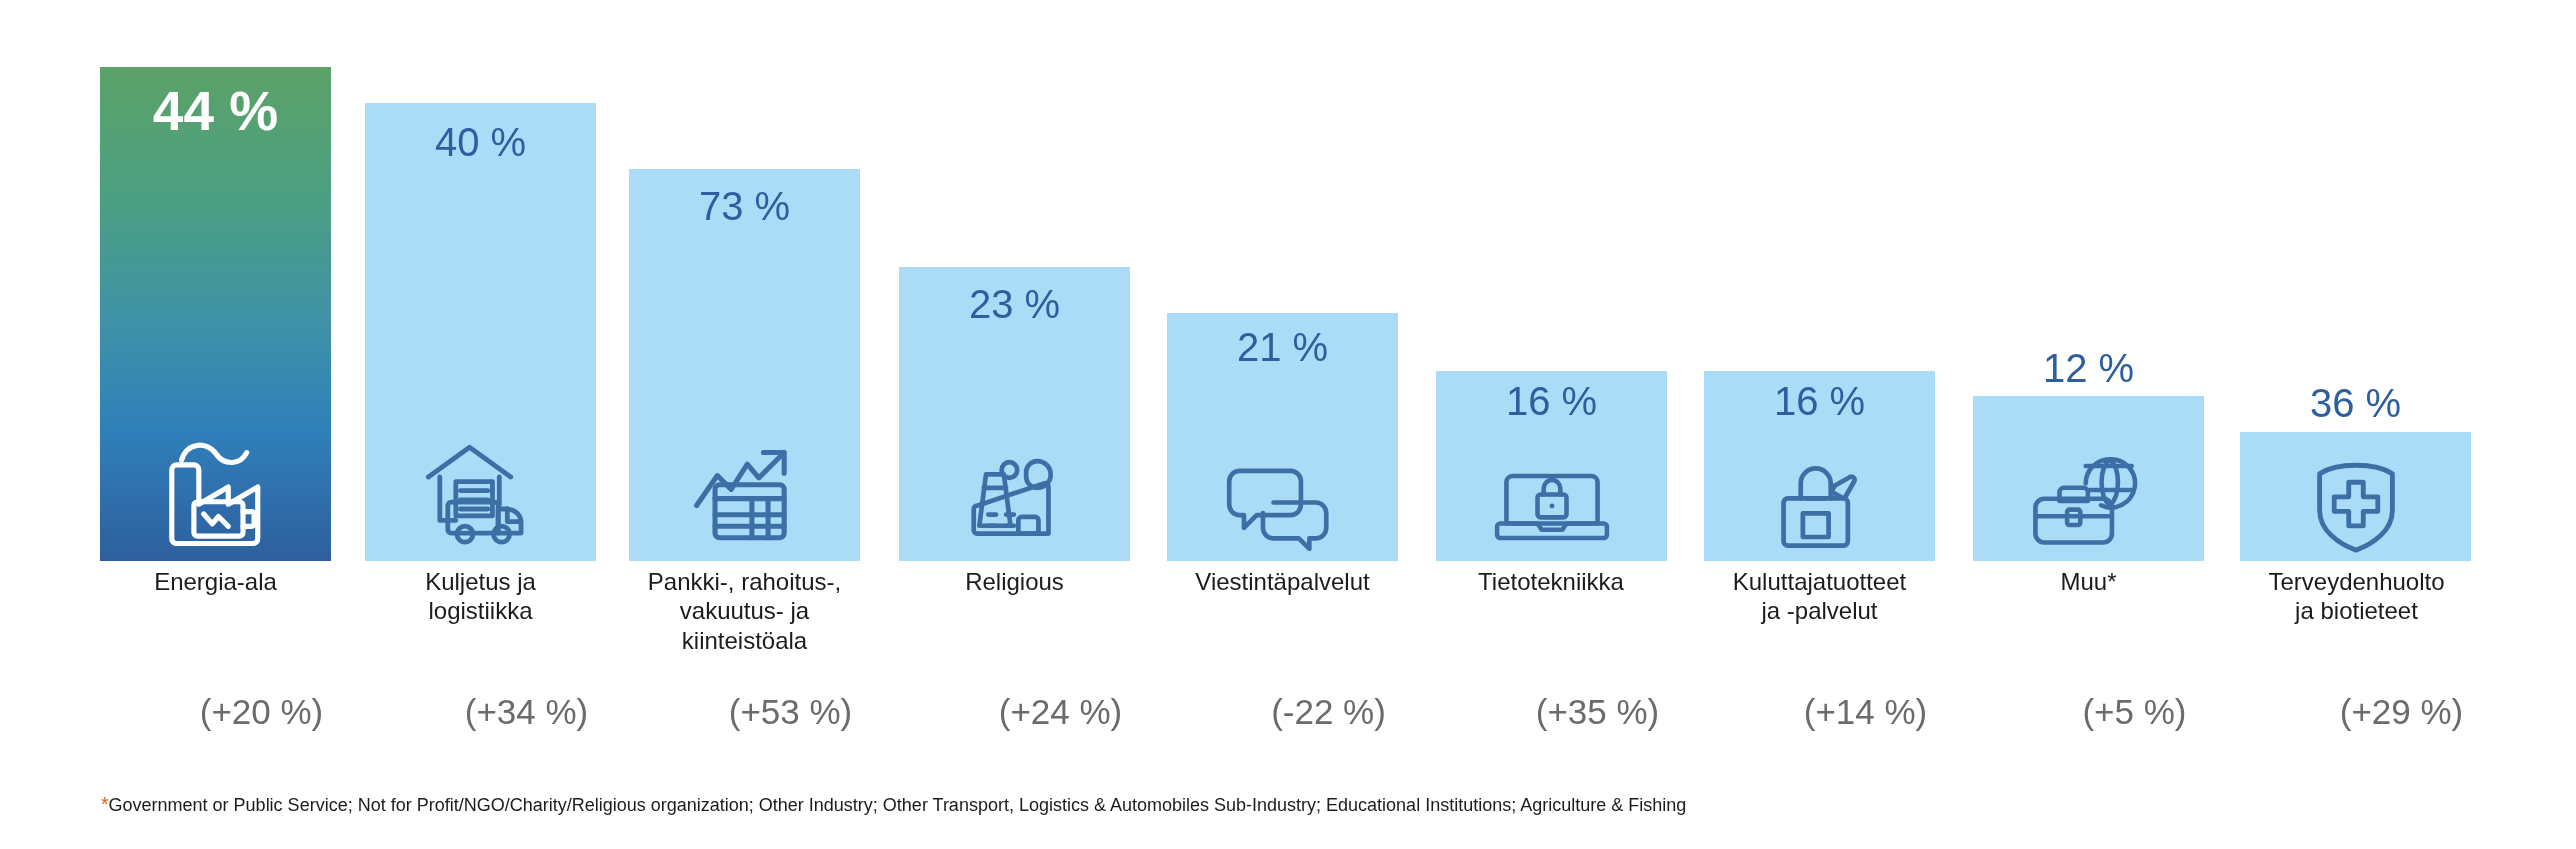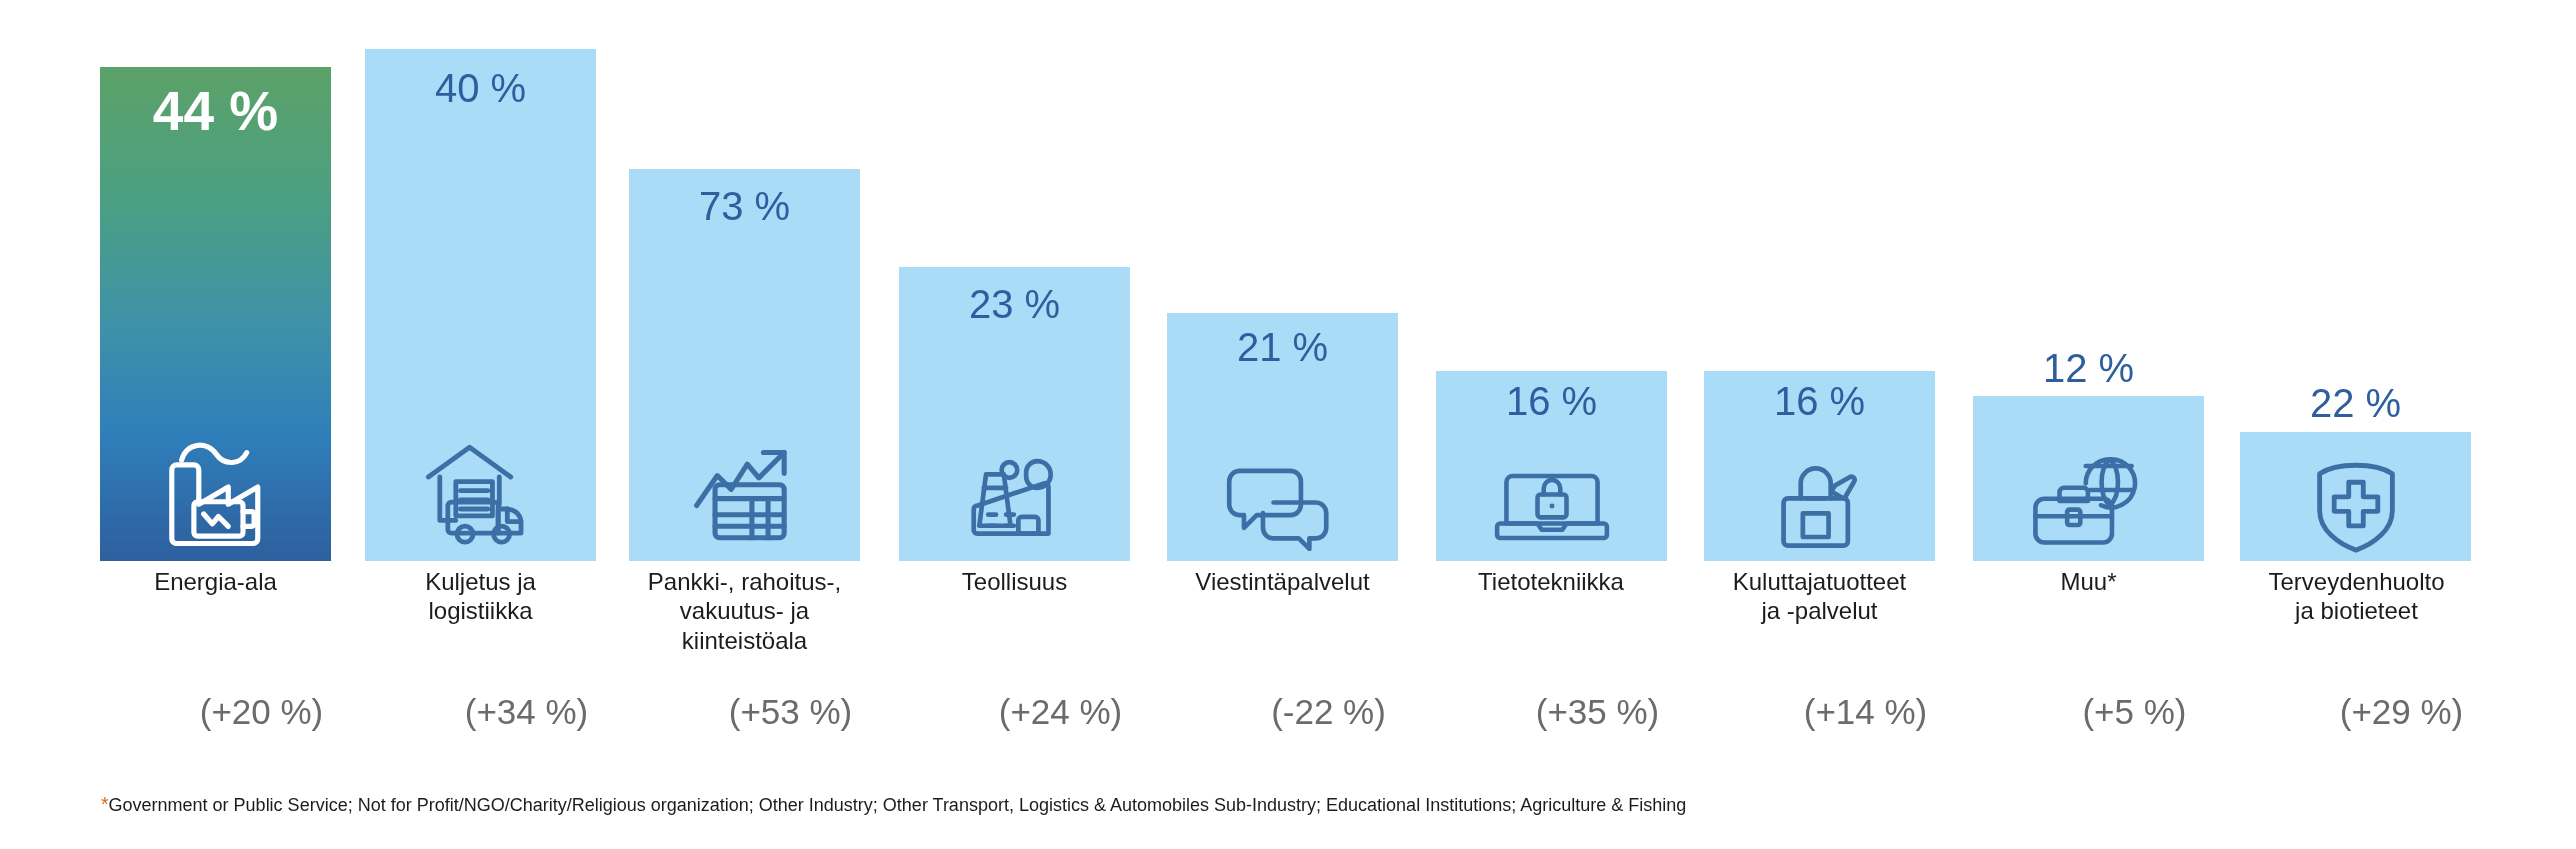--- a/index.html
+++ b/index.html
@@ -146,21 +146,21 @@
             <path d="M18 26 h14 a4 4 0 0 1 4 4 v28 l24 -14 v14 l24 -14 v42 a4 4 0 0 1 -4 4 H18 a4 4 0 0 1 -4 -4 V30 a4 4 0 0 1 4 -4 z"></path>
             <rect x="32" y="56" width="40" height="28" rx="3"></rect>
             <path d="M72 64 h7 a2 2 0 0 1 2 2 v8 a2 2 0 0 1 -2 2 h-7"></path>
             <path d="M40 66 l7 8 l5 -6 l8 8"></path>
           </svg>
         </span>
       </div>
     </div>
 
     <div class="bar-col" style="left:365px; width:231px;">
-      <div class="bar" style="height:512px;margin-top:8px;">
+      <div class="bar" style="height:458px;margin-top:8px;">
         <div class="bar-value" style="top:19.4px;">40 %</div>
         <span class="bar-icon" style="bottom:13px;">
           <svg width="119" height="110" viewBox="0 0 104 96" fill="none" stroke="#3c6fa5" stroke-width="4.2" stroke-linecap="round" stroke-linejoin="round">
             <path d="M6 34 L42 8 L78 34"></path>
             <path d="M16 34 v38 h14"></path>
             <path d="M68 34 v24"></path>
             <path d="M30 38 h32 v30 H30 z"></path>
             <path d="M34 46 h24 M34 54 h24 M34 62 h24"></path>
             <path d="M26 56 h38 a3 3 0 0 1 3 3 v24 H26 a3 3 0 0 1 -3 -3 V59 a3 3 0 0 1 3 -3 z"></path>
             <path d="M67 62 h8 a12 12 0 0 1 12 12 v9 H67 z"></path>
@@ -259,21 +259,21 @@
             <path d="M12 40 h54 a8 8 0 0 1 8 8 v24 a8 8 0 0 1 -8 8 H12 a8 8 0 0 1 -8 -8 V48 a8 8 0 0 1 8 -8 z"></path>
             <path d="M4 56 h70"></path>
             <rect x="33" y="50" width="12" height="14" rx="2"></rect>
           </svg>
         </span>
       </div>
     </div>
 
     <div class="bar-col" style="left:2240px; width:231px;">
       <div class="bar" style="height:129px;">
-        <div class="bar-value" style="top:-49px;">22 %</div>
+        <div class="bar-value" style="top:-49px;">36 %</div>
         <span class="bar-icon" style="bottom:6.5px;">
           <svg width="97" height="97" viewBox="0 0 80 80" fill="none" stroke="#3c6fa5" stroke-width="4.0" stroke-linecap="round" stroke-linejoin="round">
             <path d="M40 6 C27 6, 16 9, 10 13 v30 c0 17 16 28 30 33 c14 -5 30 -16 30 -33 V13 c-6 -4 -17 -7 -30 -7 z"></path>
             <path d="M34 20 h12 v12 h12 v12 h-12 v12 h-12 v-12 h-12 v-12 h12 z"></path>
           </svg>
         </span>
       </div>
     </div>
 
   </div>
@@ -289,21 +289,21 @@
       <div>vakuutus- ja</div>
       <div>kiinteistöala</div>
     </div>
 
     <div class="cat-label" style="left:365px; width:231px;">
       <div>Kuljetus ja</div>
       <div>logistiikka</div>
     </div>
 
     <div class="cat-label" style="left:899px; width:231px;">
-      <div>Teollisuus</div>
+      <div>Religious</div>
     </div>
 
     <div class="cat-label" style="left:1154px; width:257px;">
       <div>Viestintäpalvelut</div>
     </div>
 
     <div class="cat-label" style="left:1429px; width:244px;">
       <div>Tietotekniikka</div>
     </div>
 

